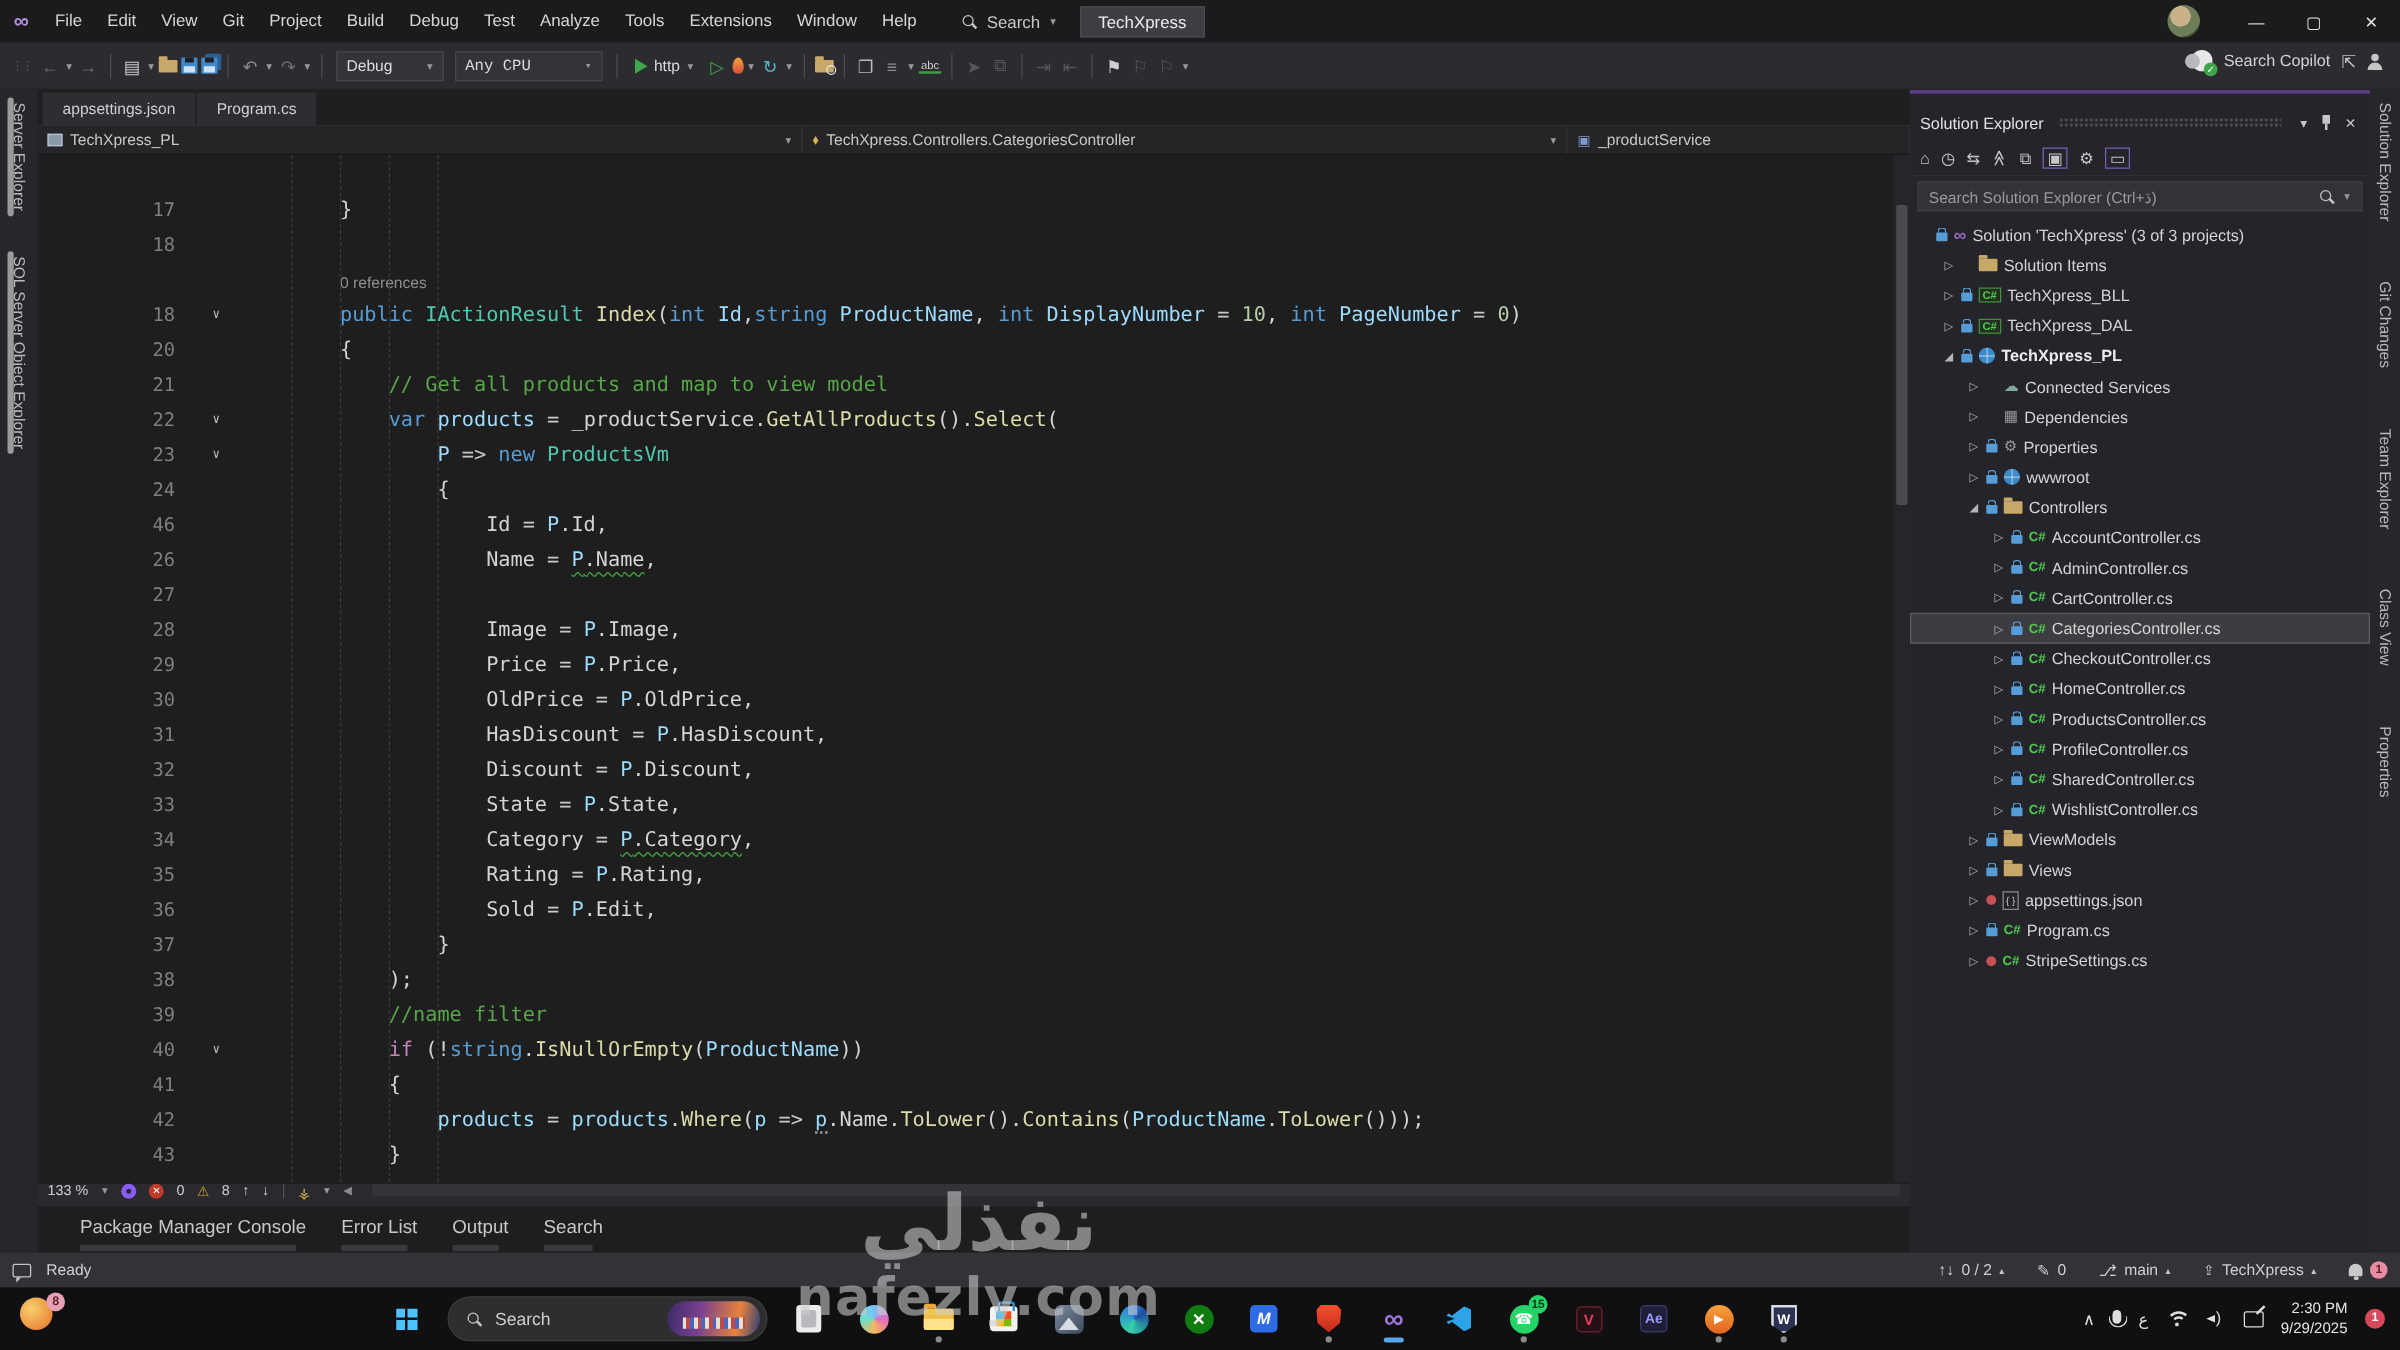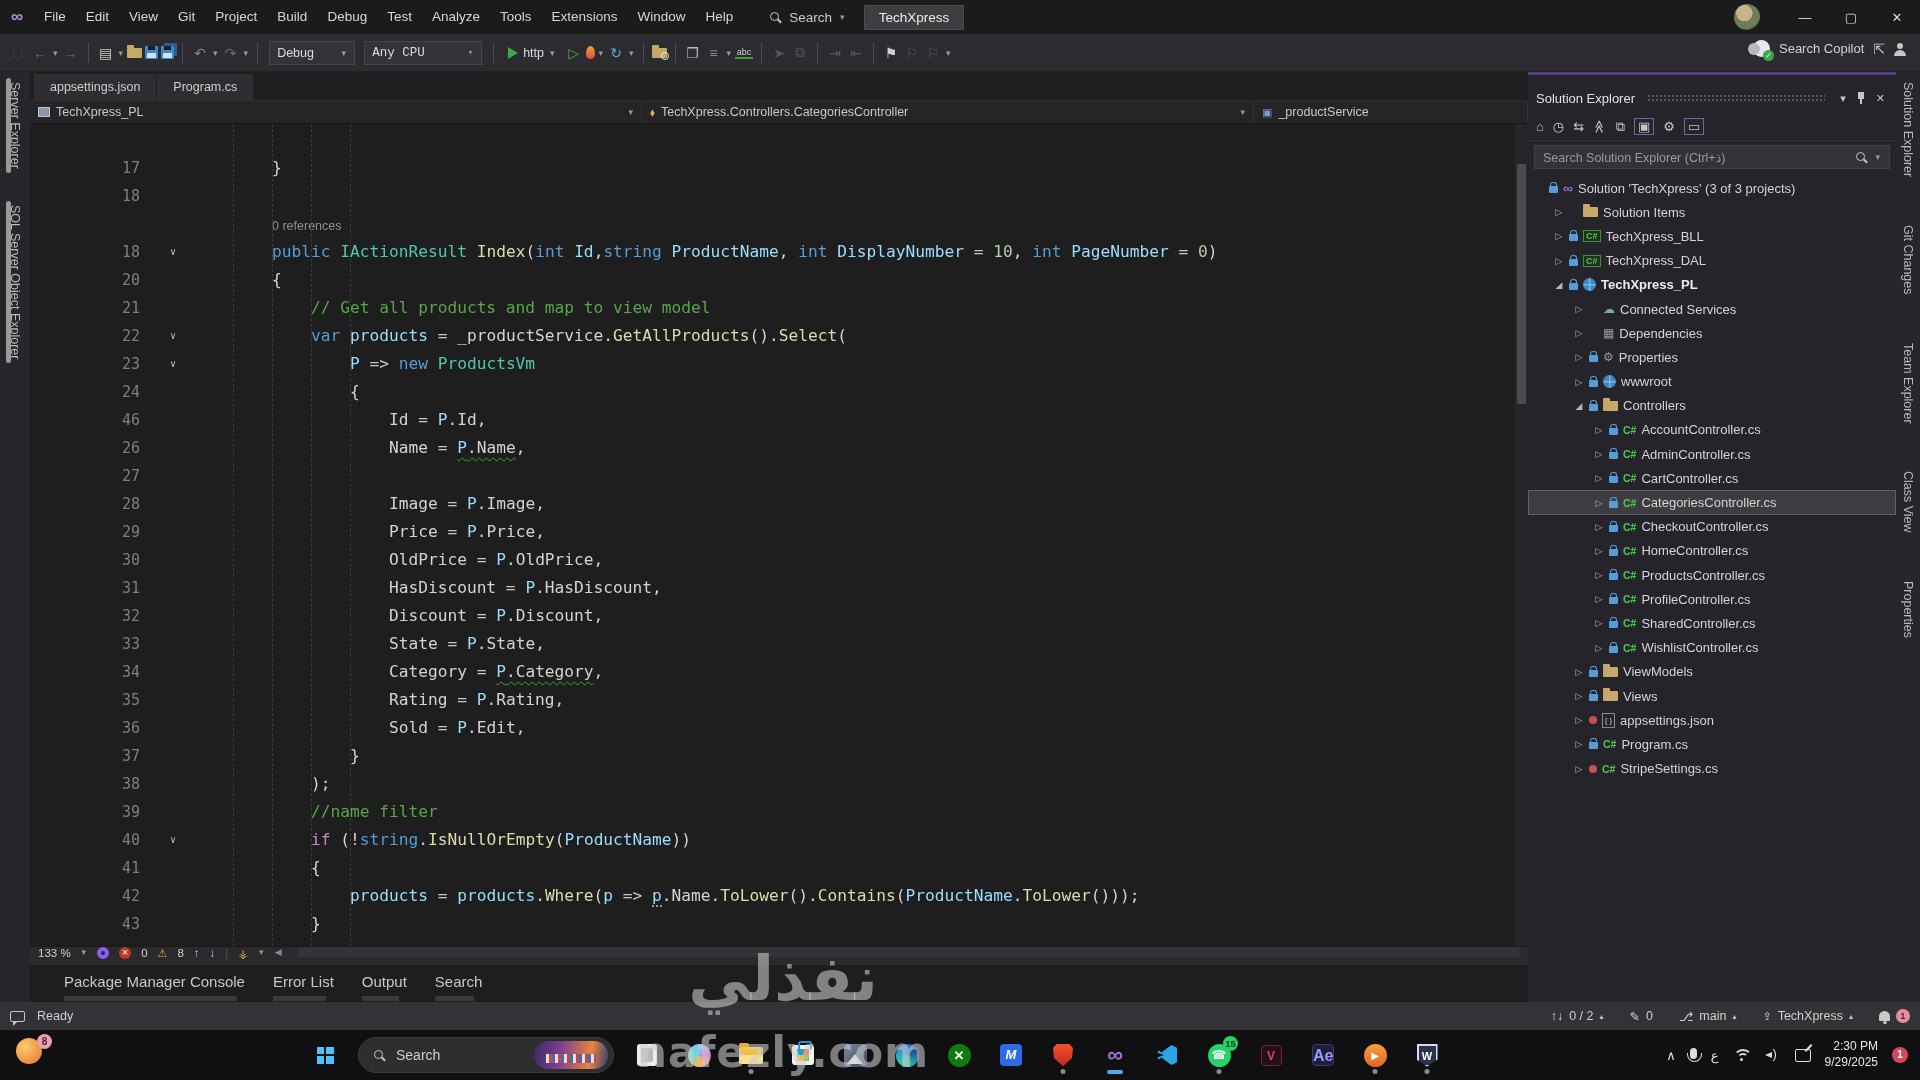--- a/index.html
+++ b/index.html
@@ -160,42 +160,42 @@
   .tb-photos{width:23px;height:23px;border-radius:5px;background:linear-gradient(135deg,#7a8aa0,#3f4a5c);position:relative}
   .tb-photos::after{content:"";position:absolute;left:3px;bottom:3px;border-left:8px solid transparent;border-right:8px solid transparent;border-bottom:10px solid #d8dde4}
   .tb-edge{width:23px;height:23px;border-radius:50%;background:conic-gradient(from 200deg,#35d0a5,#2f7fe0 40%,#1f4fa0 60%,#35d0a5)}
   .tb-xbox{width:23px;height:23px;border-radius:50%;background:#107c10;color:#fff;font-size:13px;line-height:23px;text-align:center;font-weight:bold}
   .tb-mblue{width:22px;height:22px;border-radius:4px;background:#2e6be6;color:#fff;font-weight:bold;font-size:13px;line-height:22px;text-align:center;font-style:italic}
   .tb-brave{width:20px;height:22px;background:linear-gradient(#f4502e,#c42b1c);clip-path:polygon(50% 100%,5% 65%,0 18%,18% 0,82% 0,100% 18%,95% 65%)}
   .tb-vs{color:#a074dc;font-weight:bold;font-size:22px}
   .tb-vscode{width:20px;height:20px;background:#2fa3e8;clip-path:polygon(72% 0,100% 14%,100% 86%,72% 100%,22% 62%,10% 72%,0 62%,34% 50%,0 38%,10% 28%,22% 38%)}
   .tb-whatsapp{width:23px;height:23px;border-radius:50%;background:#25d366;color:#fff;font-size:12px;line-height:23px;text-align:center}
   .tb-vred{width:21px;height:21px;background:#221014;border:1px solid #7a2030;border-radius:4px;color:#e4405f;font-weight:bold;font-size:12px;line-height:20px;text-align:center}
-  .tb-ae{width:22px;height:22px;border-radius:4px;background:#1f1f3a;border:1px solid #3b3b6e;color:#99f;font-weight:bold;font-size:16px;line-height:21px;text-align:center}
+  .tb-ae{width:22px;height:22px;border-radius:4px;background:#1f1f3a;border:1px solid #3b3b6e;color:#99f;font-weight:bold;font-size:11px;line-height:21px;text-align:center}
   .tb-pdvd{width:23px;height:23px;border-radius:50%;background:linear-gradient(#f6a13b,#e2641f);color:#fff;font-size:10px;line-height:23px;text-align:center}
   .tb-wind{width:21px;height:23px;background:#2b3150;border:2px solid #d8dce8;clip-path:polygon(50% 100%,0 70%,0 0,100% 0,100% 70%);color:#fff;font-weight:bold;font-size:11px;line-height:20px;text-align:center}
   #tb-tray{position:absolute;right:12px;top:0;height:50px;display:flex;align-items:center;gap:14px;color:#e0e0e0}
   .tray-g{font-size:13px}
   .mic{position:relative;width:7px;height:11px;background:#ddd;border-radius:4px;margin-top:-3px}
   .mic::after{content:"";position:absolute;left:-3px;top:5px;width:13px;height:8px;border:1.5px solid #ddd;border-top:none;border-radius:0 0 8px 8px}
   .wifi{position:relative;width:18px;height:13px}
   .wifi::before{content:"";position:absolute;left:0;top:0;width:16px;height:16px;border:2px solid #ddd;border-radius:50%;clip-path:polygon(0 0,100% 0,50% 50%)}
   .wifi::after{content:"";position:absolute;left:4px;top:4px;width:8px;height:8px;border:2px solid #ddd;border-radius:50%;clip-path:polygon(0 0,100% 0,50% 50%)}
   .wifi i{position:absolute;left:7.5px;top:9px;width:3px;height:3px;border-radius:50%;background:#ddd}
   .vol{position:relative;width:16px;height:14px}
   .vol::before{content:"";position:absolute;left:0;top:4px;border-top:3px solid transparent;border-bottom:3px solid transparent;border-right:7px solid #ddd}
   .vol::after{content:")";position:absolute;left:8px;top:-2px;color:#ddd;font-size:13px}
   .pen-ico{width:16px;height:13px;border:1.5px solid #ddd;border-radius:2px;position:relative}
   .pen-ico::after{content:"";position:absolute;right:-3px;top:-3px;width:9px;height:2px;background:#ddd;transform:rotate(-45deg)}
   .clock{display:flex;flex-direction:column;align-items:flex-end;font-size:12px;line-height:1.3;color:#e8e8e8}
   .corner-badge{width:16px;height:16px;border-radius:50%;background:#d6495a;color:#fff;font-size:10px;line-height:16px;text-align:center;font-weight:bold}
   
   #watermark{position:absolute;left:783px;top:948px;transform:translateX(-50%);z-index:60;text-align:center;color:rgba(205,205,205,.58);font-family:"DejaVu Sans",sans-serif;pointer-events:none}
   #watermark .l1{font-size:62px;font-weight:bold;line-height:1}
-  #watermark .l2{font-size:42px;font-weight:bold;margin-top:18px;letter-spacing:1px}
+  #watermark .l2{font-size:42px;font-weight:bold;margin-top:3px;letter-spacing:1px}
 </style>
 </head>
 <body>
 
 <div id="stage">
 
   <div id="titlebar">
     <span class="vslogo">∞</span>
     <div id="menu-items">
         <span class="menu-item">File</span>

